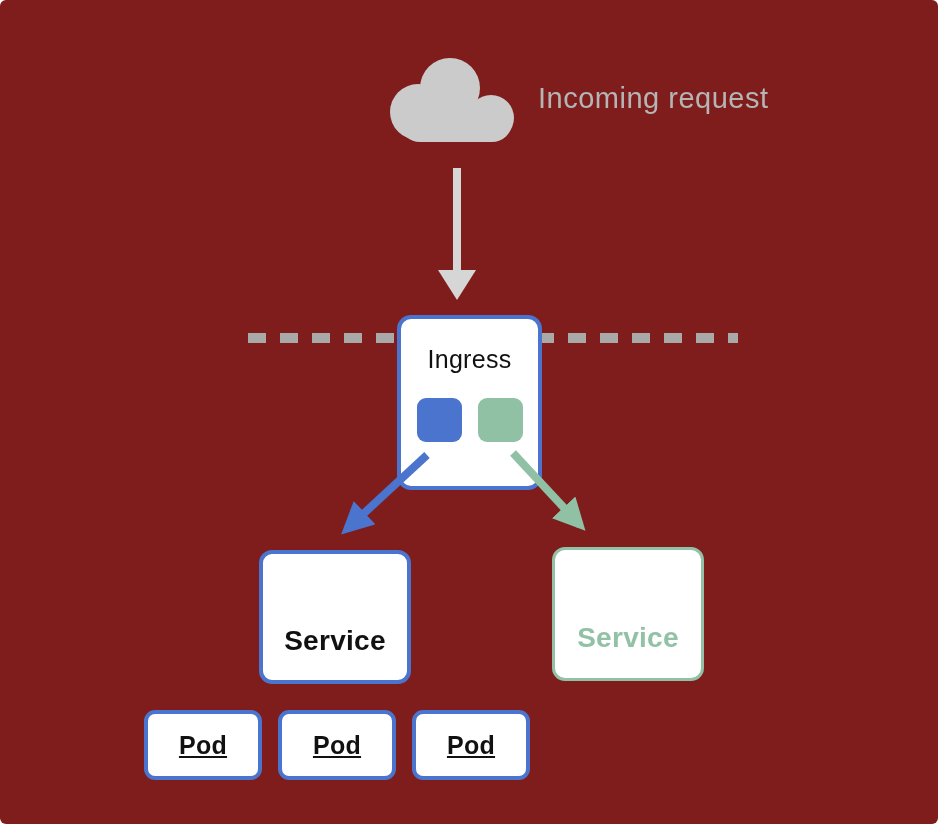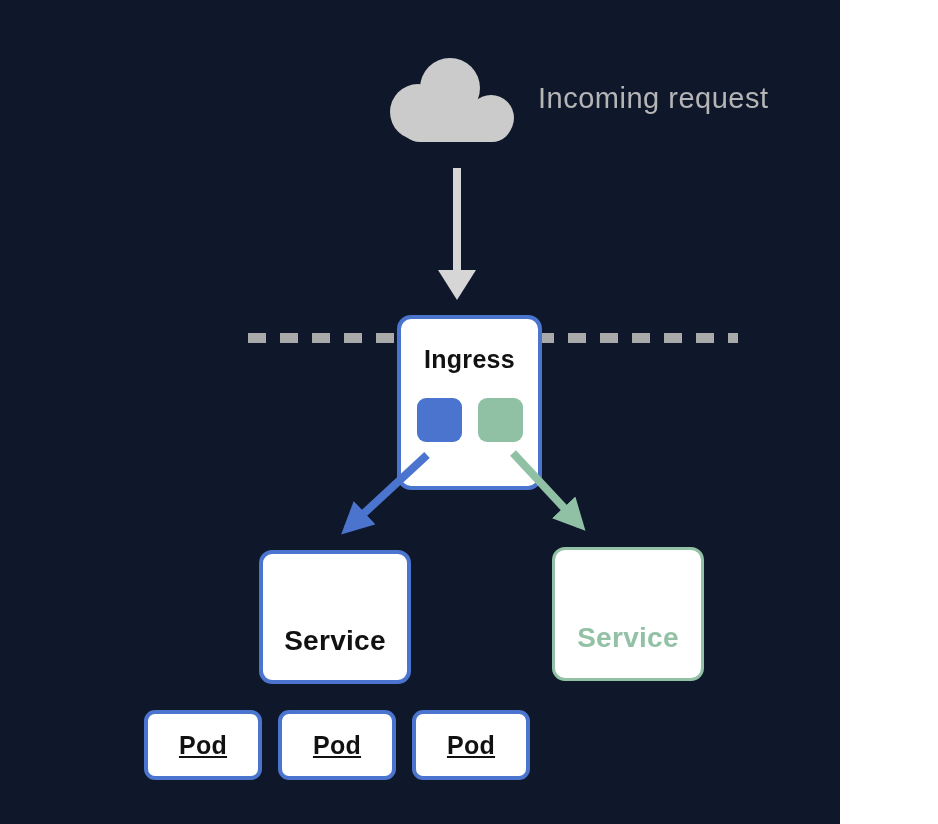--- a/index.html
+++ b/index.html
@@ -3,24 +3,25 @@
 <meta charset="utf-8">
 <style>
   html, body {
     margin: 0;
     padding: 0;
     background: #ffffff;
     font-family: "Liberation Sans", sans-serif;
   }
   #canvas {
     position: relative;
-    width: 840px;
+    width: 938px;
     height: 824px;
-    background: #0f172a;
+    background: #7f1d1d;
     overflow: hidden;
+    border-radius: 6px;
   }
   .abs { position: absolute; }
 
   
   #cloud-icon { left: 388px; top: 56px; width: 134px; height: 86px; z-index: 1; }
   #incoming-label {
     left: 538px; top: 82px;
     font-size: 29px; font-weight: 500; letter-spacing: 0.5px;
     color: #b5b5b5; z-index: 1; white-space: nowrap;
   }
@@ -45,21 +46,21 @@
   #ingress-node {
     left: 397px; top: 315px; width: 145px; height: 175px;
     background: #ffffff;
     border: 4px solid #4a74cd; border-radius: 14px;
     box-sizing: border-box;
     display: flex; flex-direction: column; align-items: center;
     padding-top: 26px;
     z-index: 2;
   }
   #ingress-label {
-    font-size: 25px; font-weight: bold; color: #111111; letter-spacing: 0.3px;
+    font-size: 25px; font-weight: normal; color: #111111; letter-spacing: 0.3px;
   }
   .swatch-row { display: flex; gap: 16px; margin-top: 24px; }
   .swatch { width: 45px; height: 44px; border-radius: 9px; }
   .swatch.blue  { background: #4a74cd; }
   .swatch.green { background: #90c1a5; }
 
   
   #blue-arrow  { left: 323px; top: 443px; width: 125px; height: 105px; z-index: 3; }
   #green-arrow { left: 498px; top: 441px; width: 110px; height: 105px; z-index: 3; }
 

